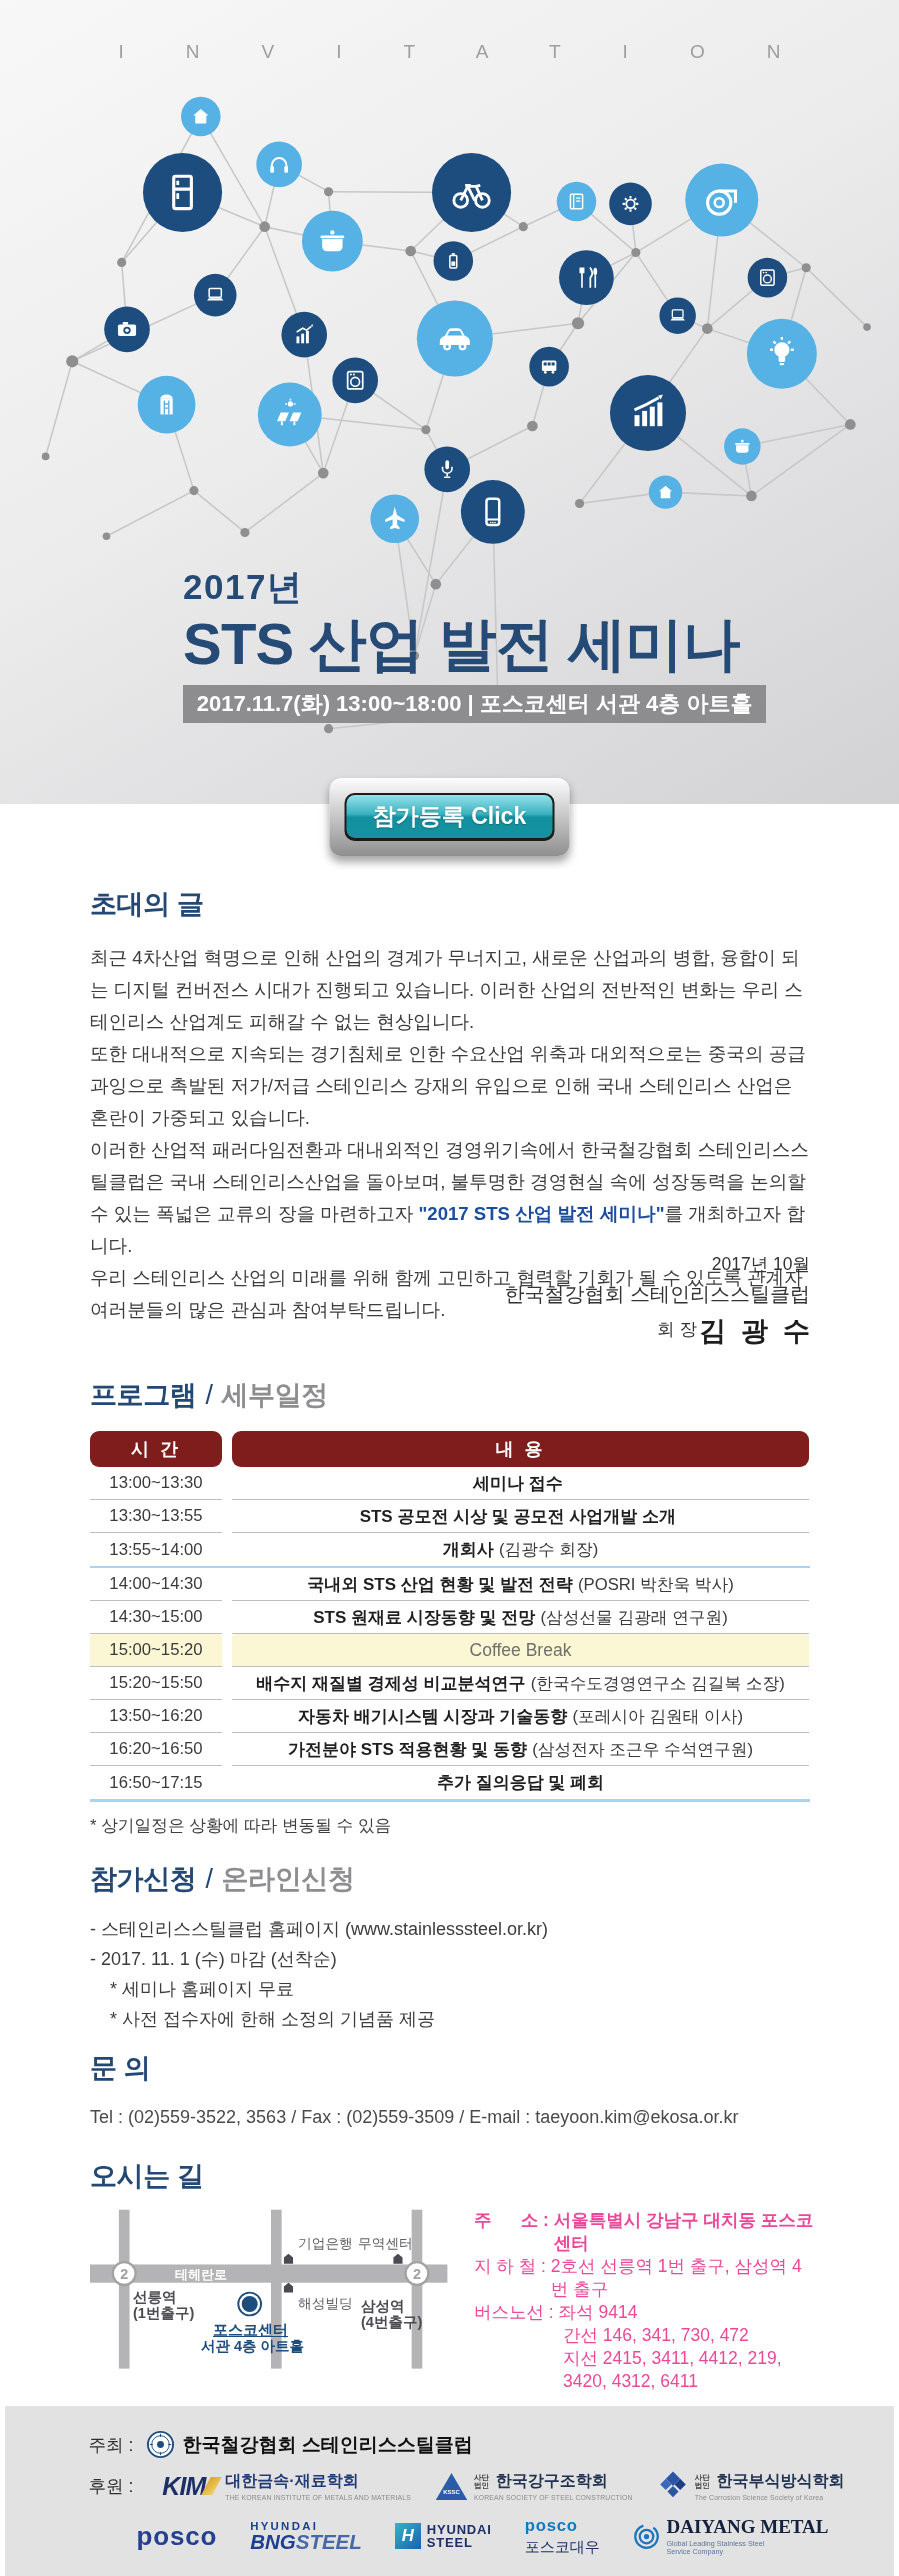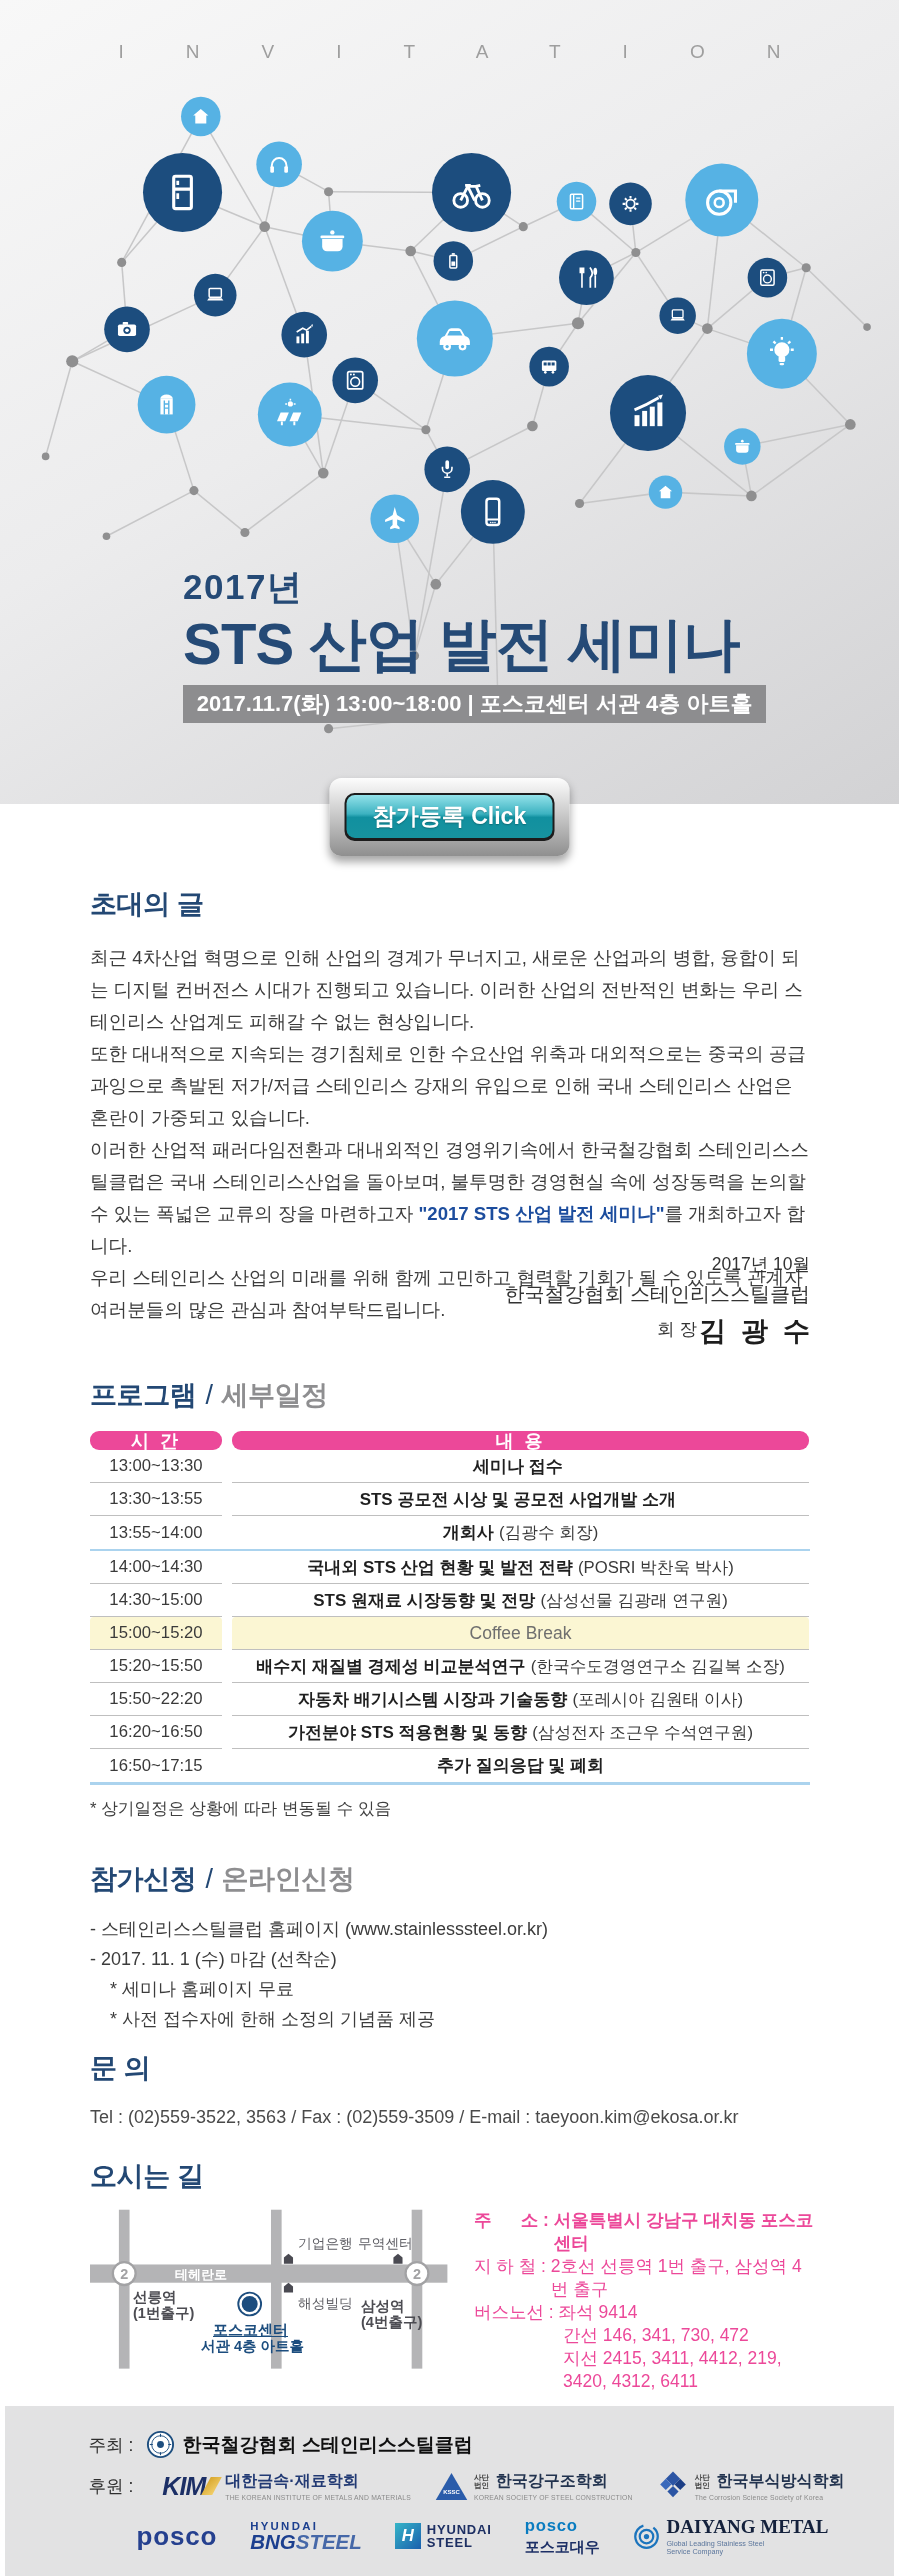--- a/index.html
+++ b/index.html
@@ -43,21 +43,21 @@
   .sig-date{font-size:17.5px;}
   .sig-org{font-size:20px;margin-top:5.3px;}
   .sig-row{margin-top:4.6px;}
   .sig-role{font-size:17.5px;white-space:pre;vertical-align:4.6px;}
   .sig-name{font-size:27px;font-weight:bold;white-space:pre;margin-left:2px;color:#1d1d1d;}
 
   
   .program-sec{top:1377px;}
   .ptable{margin-top:18px;}
   .phead{display:grid;grid-template-columns:132px 577px;column-gap:10px;}
-  .ph{height:19px;background:#ec4899;border-radius:9px;color:#fff;font-size:18px;
+  .ph{height:36px;background:#7f1d1d;border-radius:9px;color:#fff;font-size:18px;
       font-weight:bold;display:flex;align-items:center;justify-content:center;letter-spacing:3px;}
   .prow{display:grid;grid-template-columns:132px 577px;column-gap:10px;height:33px;}
   .prow>div{display:flex;align-items:center;justify-content:center;
       border-bottom:0.8px solid #bfbfbf;font-size:16.7px;color:#3a3a3a;}
   .prow .pc b{color:#1f1f1f;font-size:17px;}
   .spk{margin-left:5.3px;color:#3a3a3a;}
   .prow.noline>div{border-bottom:none;}
   .prow.coffee>div{background:#fbf6d3;border-bottom:0.8px solid #bfbfbf;border-radius:3.8px 3.8px 0 0;}
   .prow.coffee b{font-weight:normal;color:#6f6f6f;font-size:17.5px;}
   .bluebar{height:2.3px;background:#abd3ee;}
@@ -108,21 +108,21 @@
   .bng-top{font-size:11.4px;font-weight:bold;color:#1c3f8f;letter-spacing:2.3px;}
   .bng-bot{font-style:italic;font-weight:bold;font-size:20.5px;line-height:20px;}
   .bng-b{color:#1c3f8f;font-style:italic;}
   .bng-s{color:#4668a8;font-style:italic;font-weight:600;}
   .p-hs{display:flex;align-items:center;gap:6px;}
   .hs-mark{width:26px;height:26px;background:linear-gradient(135deg,#35b5c8,#1b5fae);color:#fff;
       font-weight:bold;font-style:italic;font-size:16.7px;display:flex;align-items:center;justify-content:center;}
   .hs-text div{font-size:13px;font-weight:bold;color:#1d2f63;line-height:13px;letter-spacing:0.8px;}
   .p-pd{text-align:left;}
   .pd-top{font-size:16.7px;font-weight:bold;color:#0a7cc0;letter-spacing:0.8px;}
-  .pd-bot{font-size:15px;font-weight:bold;color:#1c2f66;margin-top:1.5px;}
+  .pd-bot{font-size:15px;font-weight:normal;color:#1c2f66;margin-top:1.5px;}
   .p-dm{display:flex;align-items:center;gap:6.8px;}
   .dm-name{font-family:"Liberation Serif",serif;font-size:19px;font-weight:bold;color:#14213c;}
   .dm-sub{font-size:7.2px;color:#5b769c;line-height:8.4px;margin-top:1.5px;}
 </style>
 </head>
 <body>
 
 <div class="page">
 
   <header class="hero">
@@ -579,21 +579,21 @@
           </div>
         </div>
       <div class="prow">
           <div class="pt">15:20~15:50</div>
           <div class="pc">
             <b>배수지 재질별 경제성 비교분석연구</b>
             <span class="spk">(한국수도경영연구소 김길복 소장)</span>
           </div>
         </div>
       <div class="prow">
-          <div class="pt">15:50~22:20</div>
+          <div class="pt">13:50~16:20</div>
           <div class="pc">
             <b>자동차 배기시스템 시장과 기술동향</b>
             <span class="spk">(포레시아 김원태 이사)</span>
           </div>
         </div>
       <div class="prow">
           <div class="pt">16:20~16:50</div>
           <div class="pc">
             <b>가전분야 STS 적용현황 및 동향</b>
             <span class="spk">(삼성전자 조근우 수석연구원)</span>

